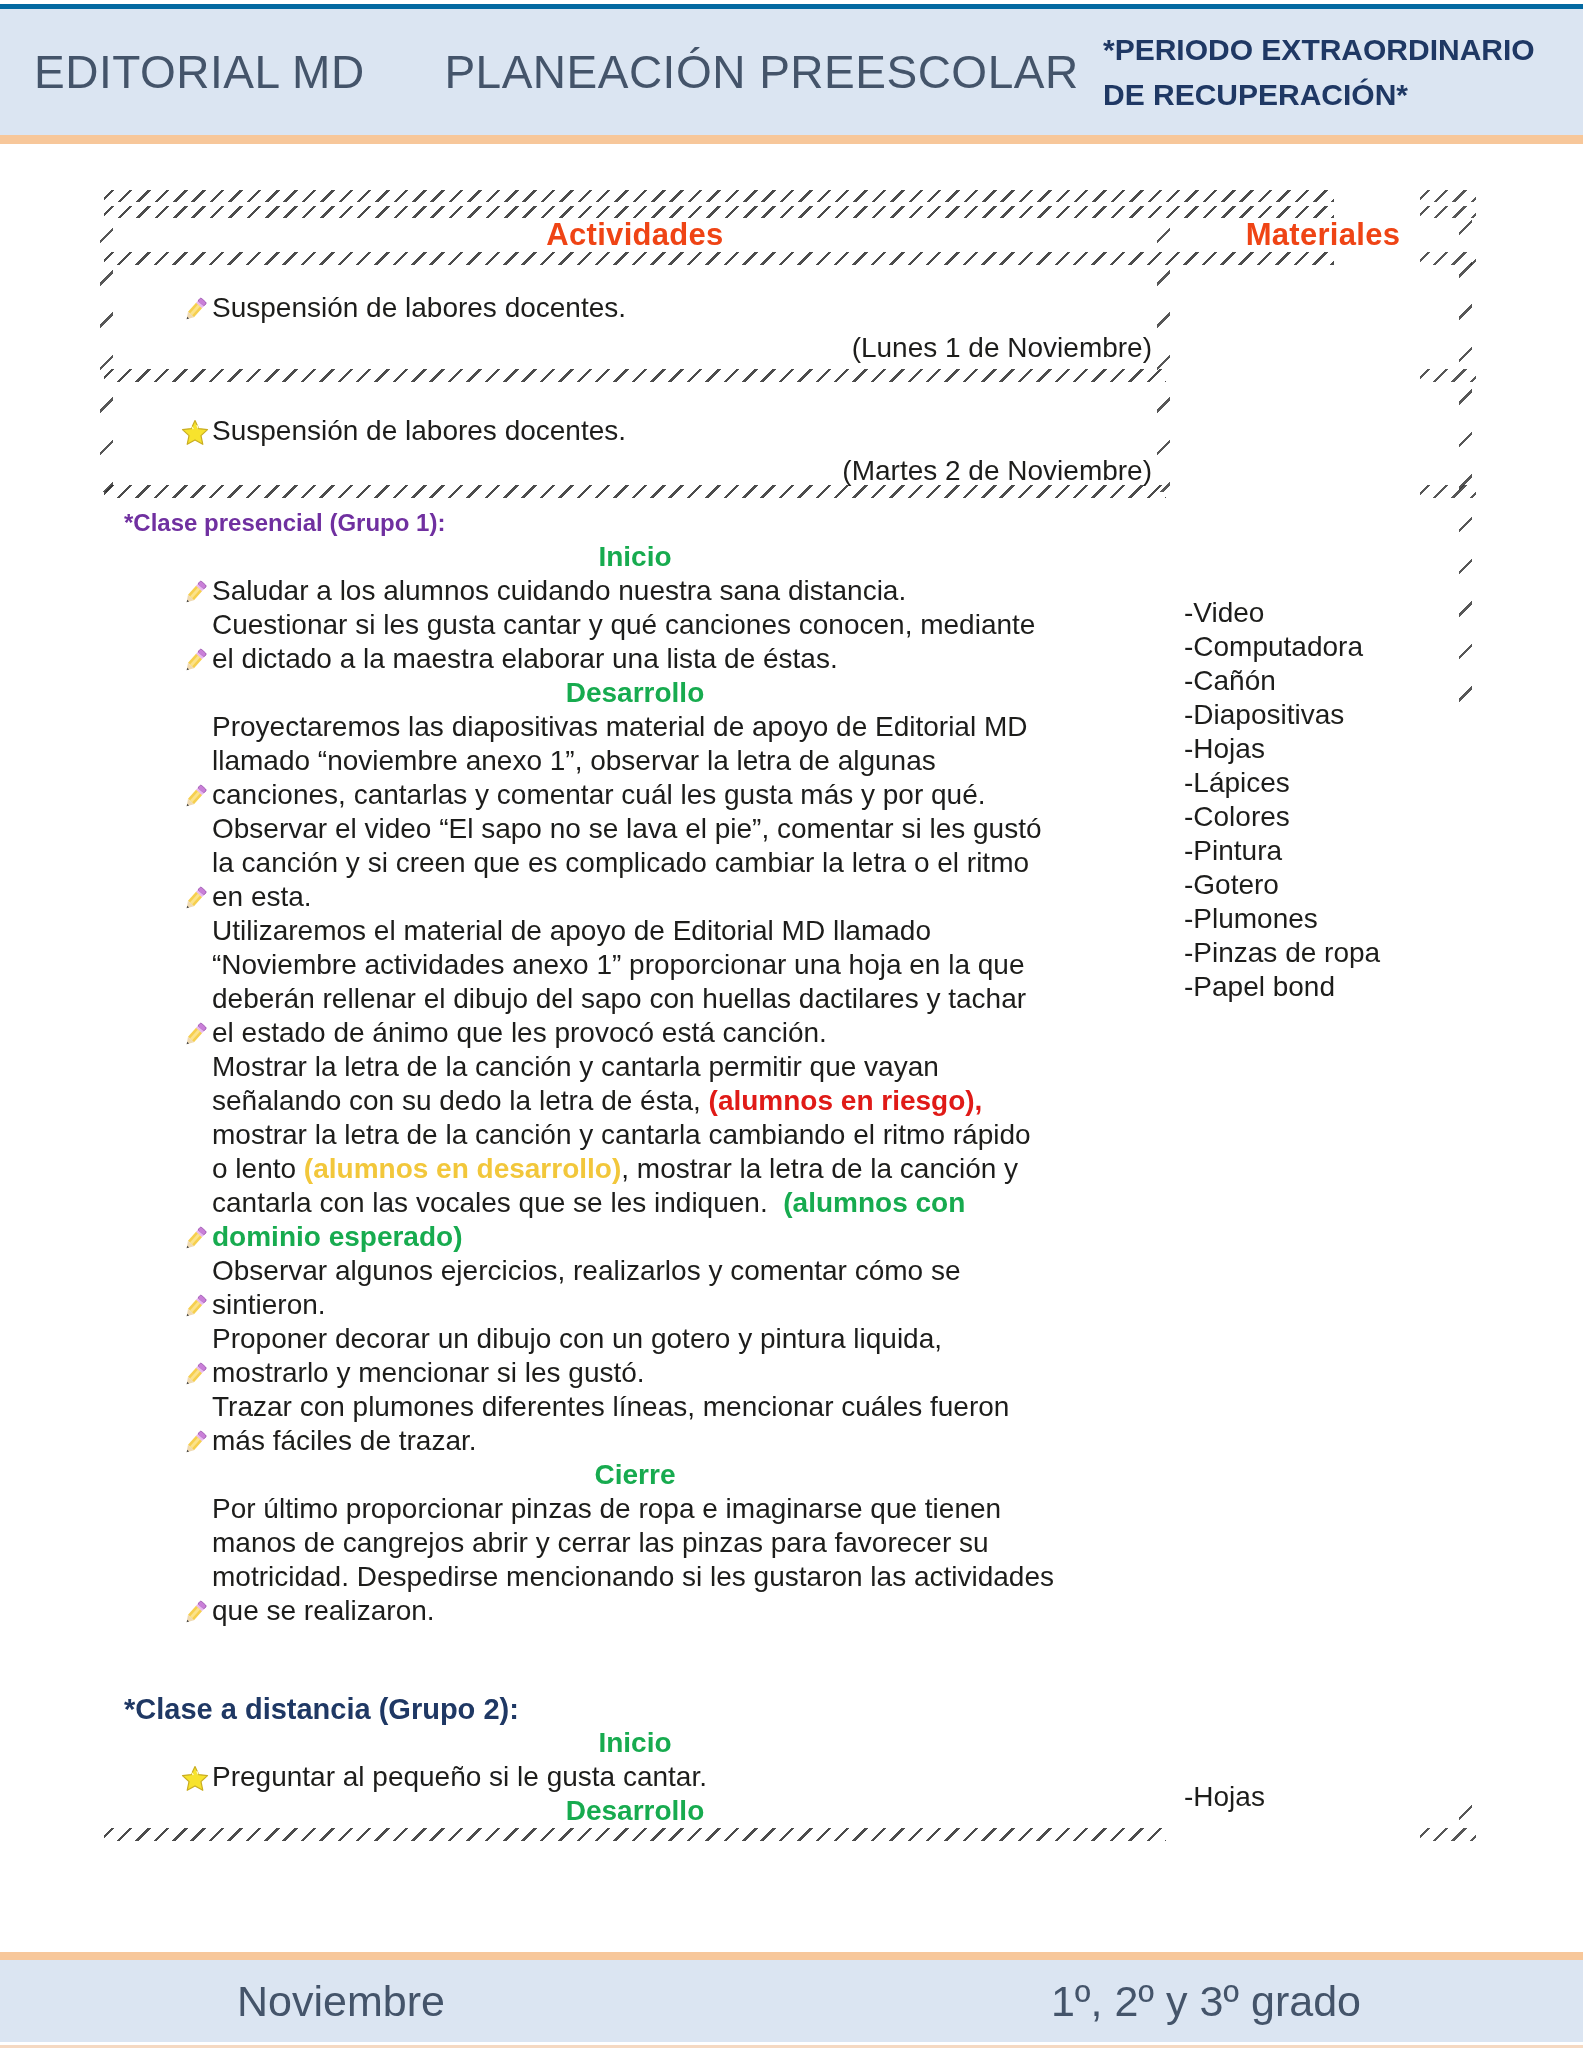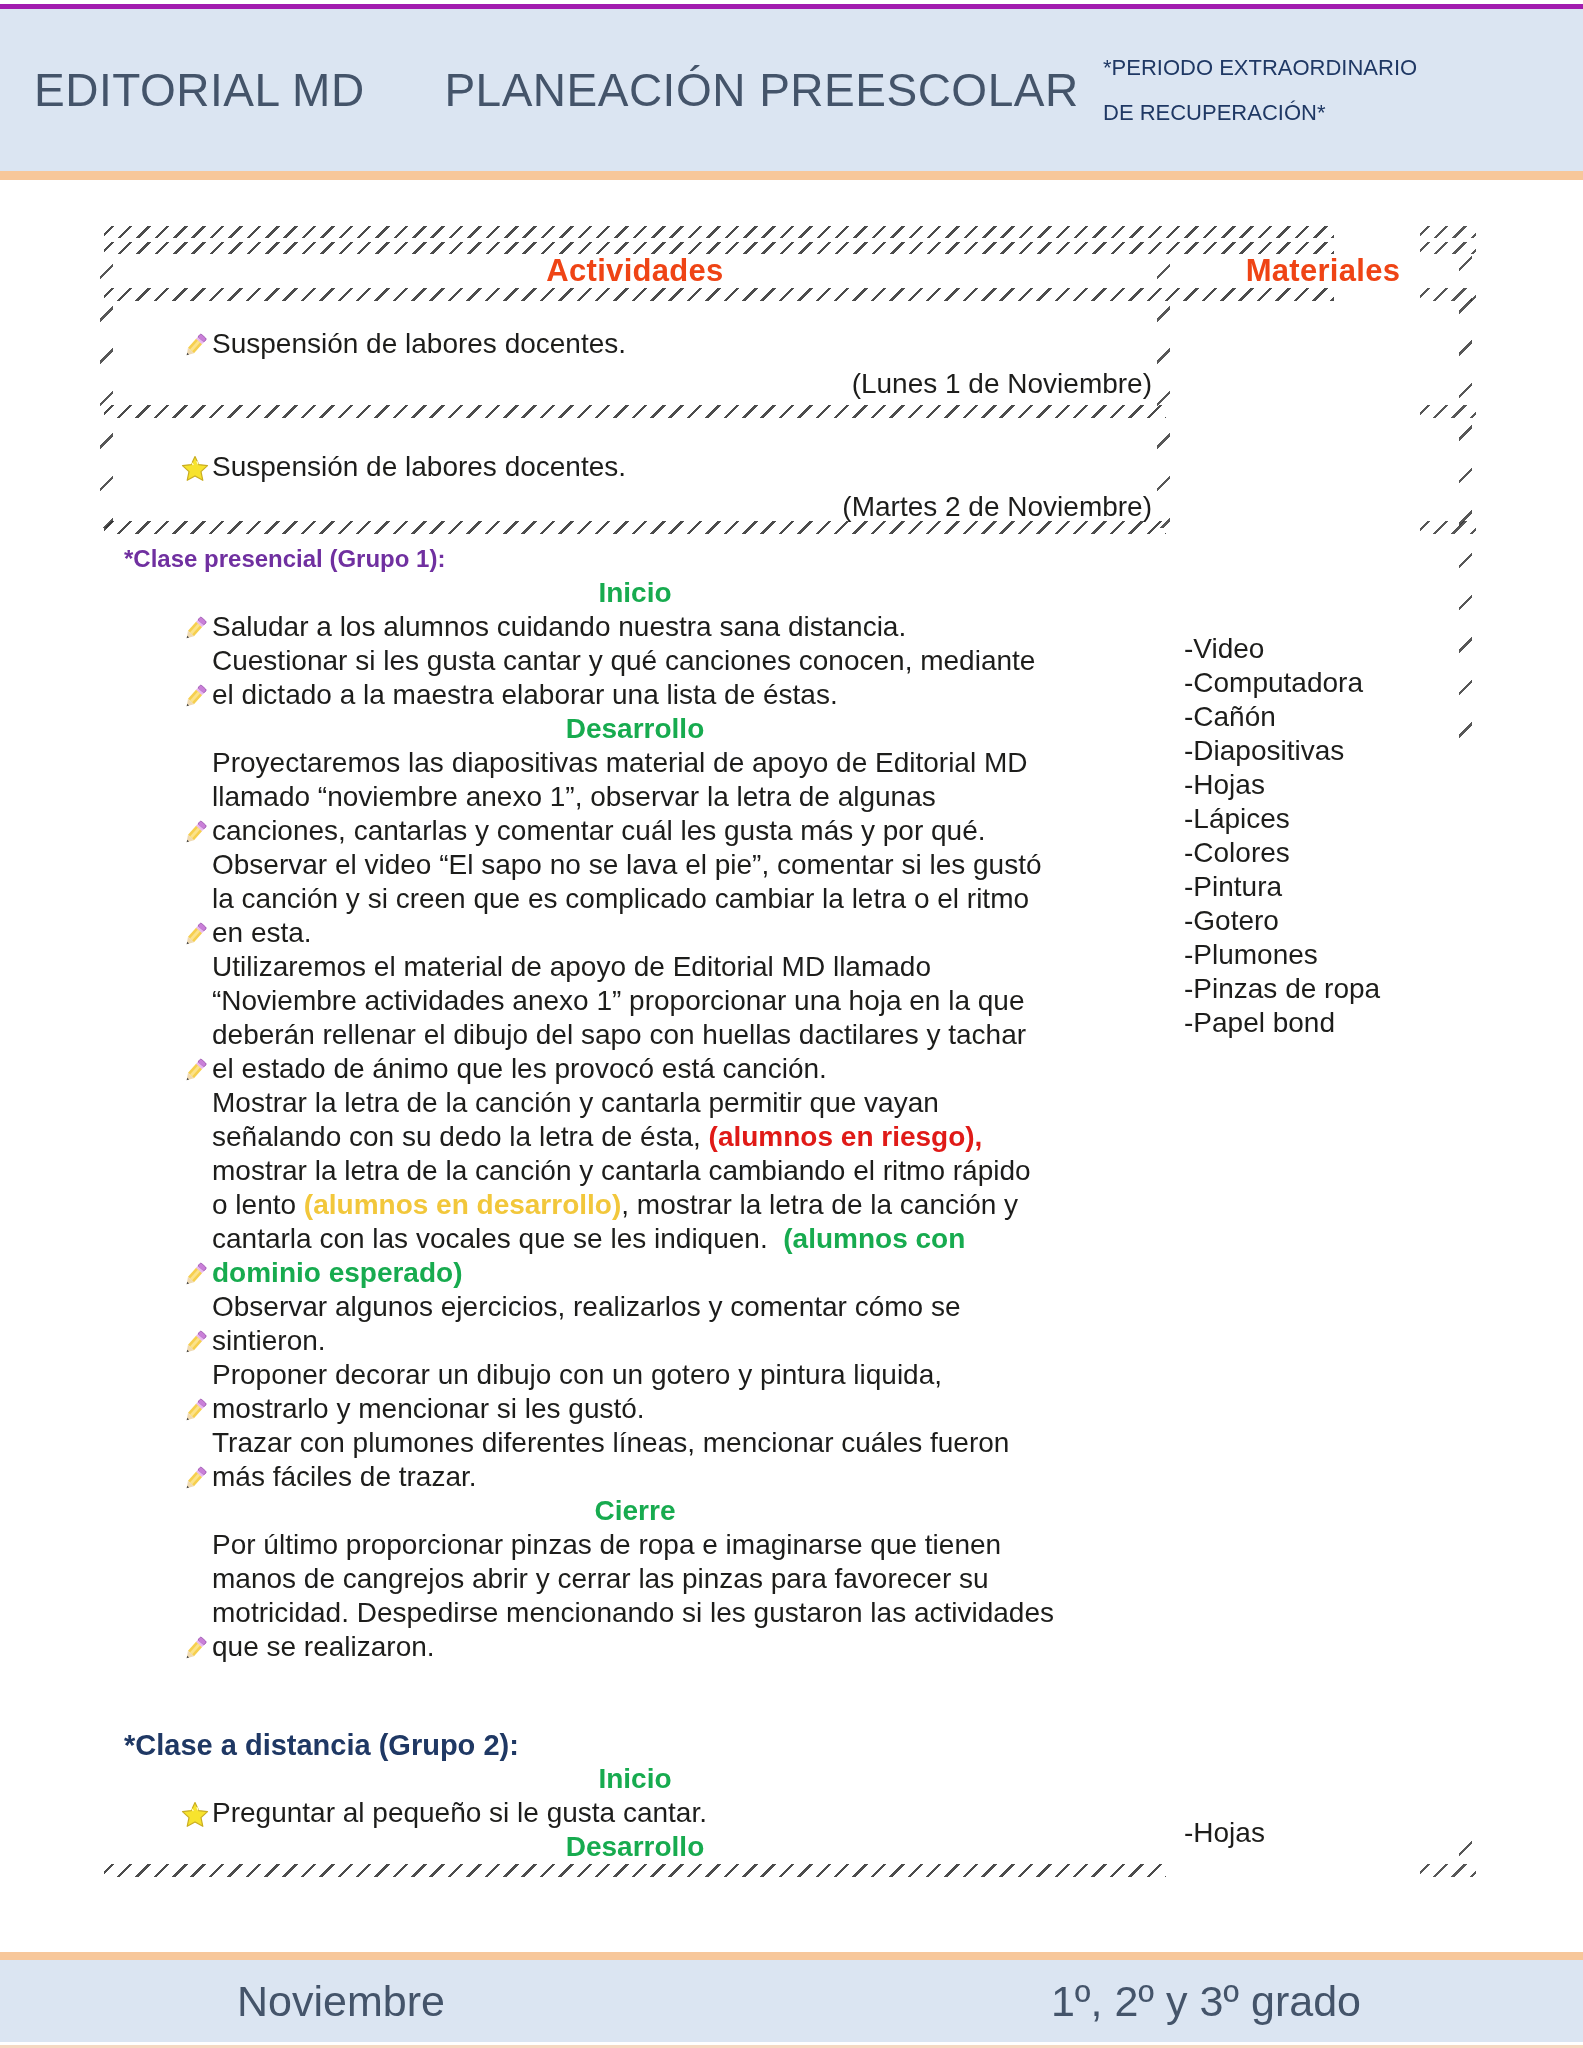--- a/index.html
+++ b/index.html
@@ -6,24 +6,24 @@
     --accent_orange:#EF4415; --purple:#7030A0; --green:#17AB4F; --red:#E01A17;
     --yellow:#F2C73B; --navy:#1F3864; --header_text:#44546A; --band_bg:#DBE5F2;
     --band_border:#F7C79A; --ink:#1D1D1B;
   }
   *{margin:0;padding:0;box-sizing:border-box}
   body{background:#fff;font-family:"Liberation Sans",sans-serif;color:var(--ink);}
   .page{position:relative;width:1583px;height:2048px;background:#fff;overflow:hidden;}
 
   
   .band{background:var(--band_bg);display:flex;align-items:center;}
-  .header{margin-top:4px;border-top:5px solid #a21caf;border-bottom:9px solid var(--band_border);height:176px;}
+  .header{margin-top:4px;border-top:5px solid #0369a1;border-bottom:9px solid var(--band_border);height:140px;}
   .brand{width:420px;padding-left:34px;font-size:46px;color:var(--header_text);letter-spacing:.5px;}
   .doc-title{flex:1;text-align:center;font-size:46px;color:var(--header_text);letter-spacing:.5px;}
-  .period{width:480px;font-size:22px;font-weight:400;color:var(--navy);line-height:45px;}
+  .period{width:480px;font-size:30px;font-weight:700;color:var(--navy);line-height:45px;}
   .footer{position:absolute;left:0;right:0;top:1952px;height:90px;border-top:8px solid var(--band_border);
           background:var(--band_bg);display:flex;align-items:center;justify-content:space-between;
           padding:0 222px 0 237px;font-size:43px;color:var(--header_text);}
   .page-bottom-line{position:absolute;bottom:0;left:0;right:0;height:3px;background:#F5D9C2;}
 
   
   .tbl{position:relative;margin:46px 0 0 104px;width:1376px;}
   .hatch-line{position:relative;height:13px;}
   .hatch-line::before{content:"";position:absolute;left:0;top:0;bottom:0;width:1230px;
      background:repeating-linear-gradient(135deg,transparent 0 5px,rgba(45,45,45,.85) 5px 7.5px,transparent 7.5px 13px);}

